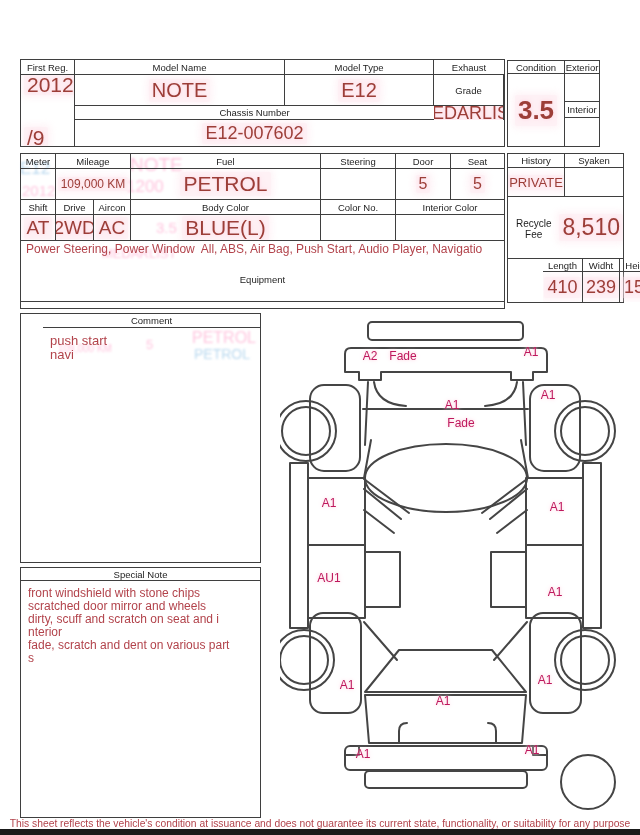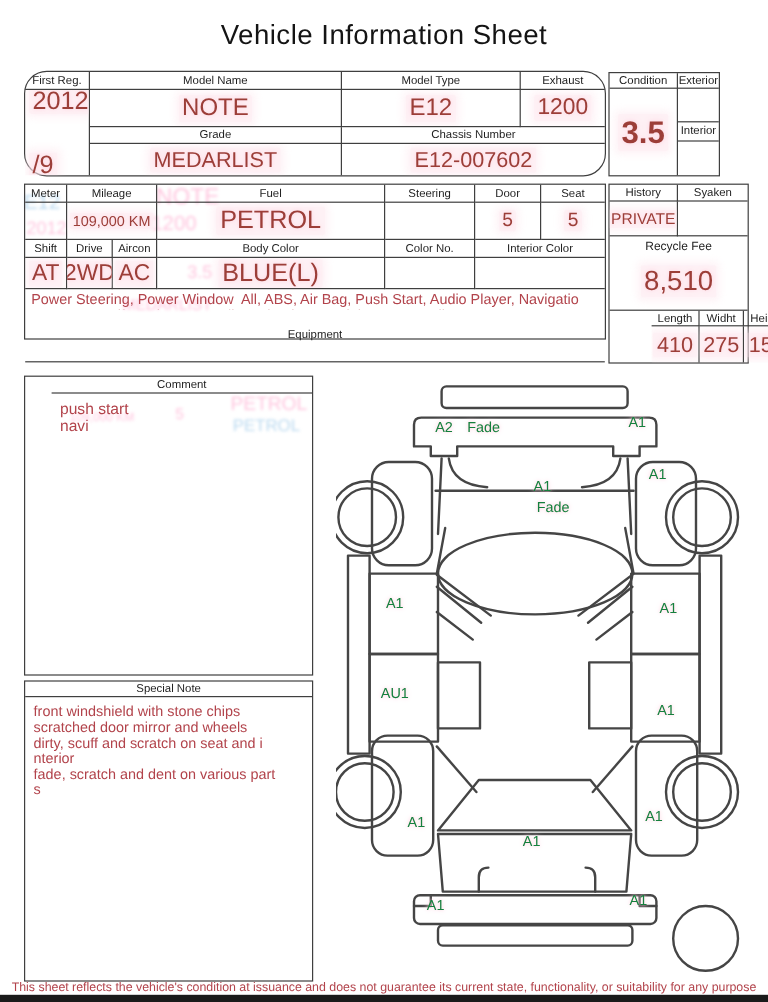--- a/index.html
+++ b/index.html
@@ -11,72 +11,68 @@
   .c{border-right:1px solid #3f3f3f;border-bottom:1px solid #3f3f3f;display:flex;align-items:center;justify-content:center;overflow:hidden;box-sizing:border-box;}
   .nbr{border-right:none !important;}
   .nbb{border-bottom:none !important;}
   .hdr{font-size:9.5px;color:#1d1d1d;white-space:nowrap;}
   .val{color:#9c3e38;}
   .hl{text-shadow:0 0 3px #ffd6e2,0 0 7px #ffdee8;background:rgba(253,230,237,.55);border-radius:2px;padding:0 3px;white-space:nowrap;box-shadow:0 0 6px 3px rgba(253,230,237,.45);}
   .hl:empty{display:none;}
   .f26{font-size:26px}.f23{font-size:23px}.f21{font-size:21px}.f20{font-size:20px}.f19{font-size:19px}
   .f18{font-size:18px}.f16{font-size:16px}.f15{font-size:19px}.f13{font-size:13px}.f12{font-size:12px}
   .firstreg{flex-direction:column;align-items:flex-start;justify-content:center;padding-left:3px;line-height:21px;}
-  .stack{flex-direction:column;justify-content:flex-start;}
+  .stack{flex-direction:row;justify-content:flex-start;}
   .notebody{font-size:12px;line-height:13px;white-space:pre-line;padding:6px 7px;width:100%;height:100%;box-sizing:border-box;color:#b2434b;}
   .equiptext{font-size:12px;line-height:13.5px;white-space:pre-wrap;padding:2px 5px;width:100%;box-sizing:border-box;color:#b2434b;align-items:flex-start !important;justify-content:flex-start !important;display:block;}
   .boxhdr{border-bottom:1px solid #3f3f3f;display:flex;align-items:center;justify-content:center;font-size:9.5px;box-sizing:border-box;}
   .recycle-label{font-size:10px;color:#1d1d1d;text-align:center;margin-top:3px;}
   .recycle-value{flex:1;display:flex;align-items:center;justify-content:center;}
   .footer{position:absolute;left:0;top:818px;width:640px;text-align:center;font-size:10.3px;color:#b2434b;}
   .bottombar{position:absolute;left:0;top:829px;width:640px;height:6px;background:#1a1a1a;}
   .diagram{position:absolute;left:280px;top:310px;width:350px;height:500px;}
   .diagram svg{position:absolute;left:0;top:0;}
-  .dlab{position:absolute;transform:translate(-50%,-50%);font-size:12px;color:#15803d;white-space:nowrap;text-shadow:0 0 3px #ffd4e0,0 0 6px #ffdce6;}
+  .dlab{position:absolute;transform:translate(-50%,-50%);font-size:12px;color:#be185d;white-space:nowrap;text-shadow:0 0 3px #ffd4e0,0 0 6px #ffdce6;}
   .ghost{position:absolute;filter:blur(1.2px);white-space:nowrap;pointer-events:none;line-height:1;}
   .gp{color:rgba(255,150,195,.55);}
   .gc{color:rgba(130,185,225,.55);}
 </style>
 </head>
 <body>
 
 <div class="sheet">
 
-  <div class="title">Vehicle Information Sheet</div>
 
   <div class="ghost gc" style="left:20px;top:160px;font-size:17px;">E12</div>
   <div class="ghost gp" style="left:22px;top:183px;font-size:15px;">2012</div>
   <div class="ghost gp" style="left:130px;top:155px;font-size:19px;">NOTE</div>
   <div class="ghost gp" style="left:126px;top:178px;font-size:17px;">1200</div>
   <div class="ghost gp" style="left:156px;top:220px;font-size:15px;">3.5</div>
   <div class="ghost gp" style="left:102px;top:247px;font-size:13px;">MEDARLIST</div>
   <div class="ghost gp" style="left:192px;top:330px;font-size:16px;">PETROL</div>
   <div class="ghost gc" style="left:194px;top:347px;font-size:14px;">PETROL</div>
   <div class="ghost gp" style="left:58px;top:344px;font-size:10px;">109,000 KM</div>
   <div class="ghost gp" style="left:146px;top:338px;font-size:13px;">5</div>
 
-  <div class="box" style="left:20px;top:59px;width:485px;height:88px;border-radius:19px;">
+  <div class="box" style="left:20px;top:59px;width:485px;height:88px;">
     <div class="grid" style="grid-template-columns:54px 210px 149px 1fr;grid-template-rows:15px 31px 14px 1fr;">
       <div class="c hdr">First Reg.</div>
       <div class="c hdr">Model Name</div>
       <div class="c hdr">Model Type</div>
       <div class="c hdr nbr">Exhaust</div>
       <div class="c val firstreg f21 nbb" style="grid-row:span 3;gap:32px;">
         <div class="hl">2012</div>
         <div class="hl">/9</div>
       </div>
       <div class="c val f20">
           <span class="hl">NOTE</span>
         </div>
       <div class="c val f20">
           <span class="hl">E12</span>
         </div>
-      <div class="c val f19 nbr">
-          <span class="hl">1200</span>
-        </div>
       <div class="c hdr">Grade</div>
       <div class="c hdr nbr" style="grid-column:span 2;">Chassis Number</div>
       <div class="c val f18 nbb">
           <span class="hl">MEDARLIST</span>
         </div>
       <div class="c val f18 nbb nbr" style="grid-column:span 2;">
           <span class="hl">E12-007602</span>
         </div>
     </div>
   </div>
@@ -87,21 +83,21 @@
       <div class="c hdr nbr">Exterior</div>
       <div class="c val f26 nbb" style="grid-row:span 3;font-weight:bold;">
           <span class="hl">3.5</span>
         </div>
       <div class="c val nbr"></div>
       <div class="c hdr nbr">Interior</div>
       <div class="c val nbr nbb"></div>
     </div>
   </div>
 
-  <div class="box" style="left:20px;top:153px;width:485px;height:130px;">
+  <div class="box" style="left:20px;top:153px;width:485px;height:156px;">
     <div class="grid" style="height:46px;grid-template-columns:35px 75px 190px 75px 55px 1fr;grid-template-rows:15px 1fr;">
       <div class="c hdr">Meter</div>
       <div class="c hdr">Mileage</div>
       <div class="c hdr">Fuel</div>
       <div class="c hdr">Steering</div>
       <div class="c hdr">Door</div>
       <div class="c hdr nbr">Seat</div>
       <div class="c val"></div>
       <div class="c val f12">
           <span class="hl">109,000 KM</span>
@@ -162,21 +158,21 @@
         </div>
     </div>
     <div class="grid" style="height:43px;grid-template-columns:40px 37px 1fr;grid-template-rows:13px 1fr;margin-left:35px;">
       <div class="c hdr">Length</div>
       <div class="c hdr">Widht</div>
       <div class="c hdr nbr">Height</div>
       <div class="c val f18 nbb">
           <span class="hl">410</span>
         </div>
       <div class="c val f18 nbb">
-          <span class="hl">275</span>
+          <span class="hl">239</span>
         </div>
       <div class="c val f18 nbb nbr">
           <span class="hl">152</span>
         </div>
     </div>
   </div>
 
   <div class="box" style="left:20px;top:313px;width:241px;height:250px;padding-left:22px;">
     <div class="boxhdr" style="height:14px;">Comment</div>
     <div class="notebody" style="height:232px;font-size:13px;line-height:14px;">push start

